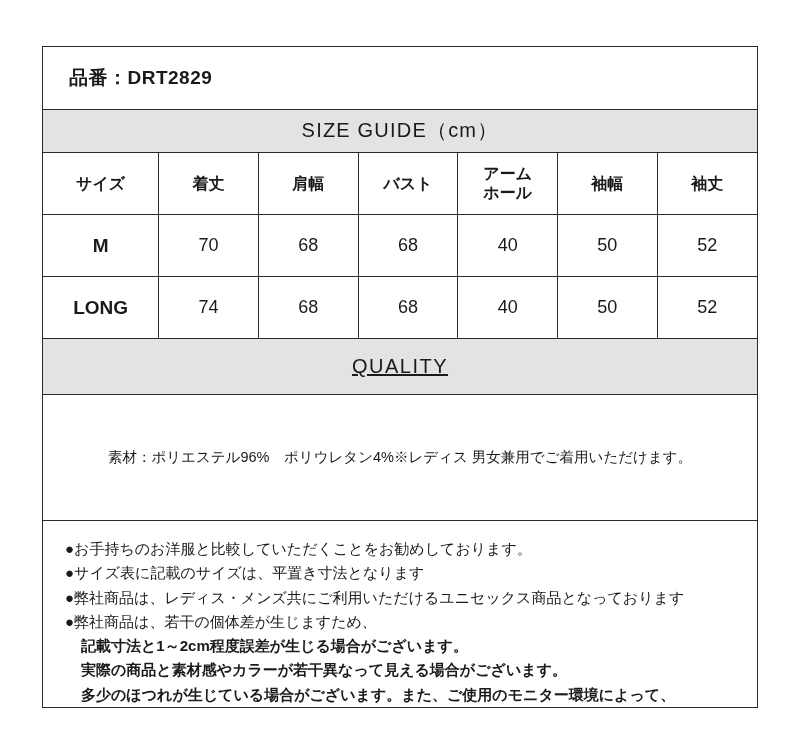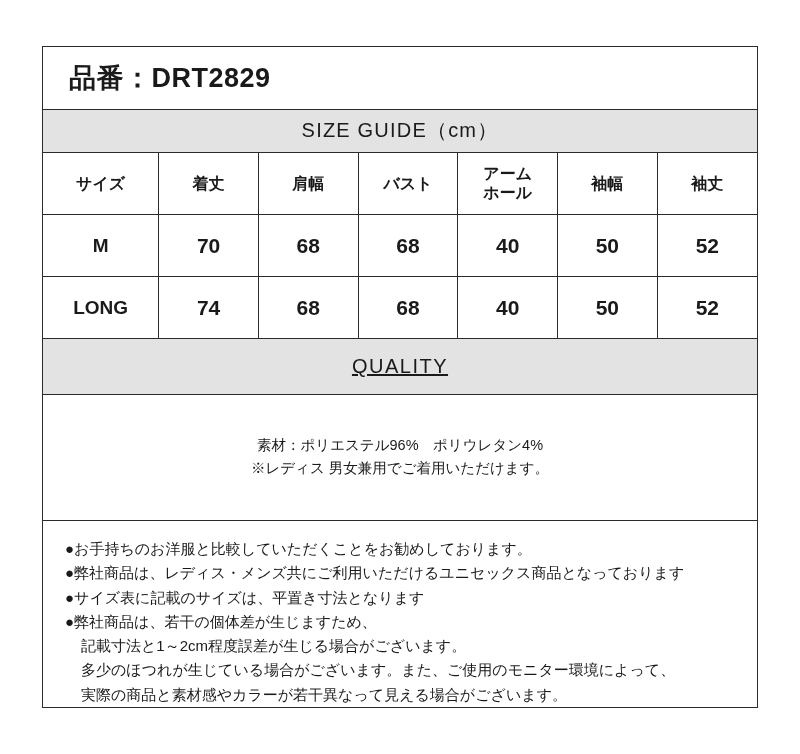--- a/index.html
+++ b/index.html
@@ -36,21 +36,21 @@
   
   .product-header {
     height: 68px;
     border-bottom: 1px solid #2b2b2b;
     display: flex;
     align-items: center;
     box-sizing: border-box;
     padding-left: 26px;
   }
   .product-number {
-    font-size: 27px;
+    font-size: 19px;
     font-weight: bold;
     letter-spacing: 0.5px;
     white-space: nowrap;
   }
 
   
   .band {
     background: #e3e3e3;
     border-bottom: 1px solid #2b2b2b;
     text-align: center;
@@ -90,36 +90,36 @@
     border-right: none;
   }
   .size-table thead th {
     height: 62px;
     font-size: 16px;
     font-weight: bold;
     line-height: 1.15;
   }
   .size-table tbody td {
     height: 62px;
-    font-size: 21px;
-    font-weight: bold;
+    font-size: 18px;
+    font-weight: normal;
   }
   .size-table tbody td.row-label {
     font-size: 19px;
     font-weight: bold;
   }
   .col-label { width: 16.2%; }
   .col-data  { width: 13.96%; }
 
   
   .quality-body {
     border-bottom: 1px solid #2b2b2b;
     height: 137px;
     display: flex;
-    flex-direction: column;
+    flex-direction: row;
     align-items: center;
     justify-content: center;
     box-sizing: border-box;
   }
   .quality-line {
     font-size: 14.5px;
     line-height: 1.6;
     text-align: center;
     white-space: nowrap;
   }
@@ -130,20 +130,21 @@
     box-sizing: border-box;
     padding: 16px 0 0 22px;
   }
   .note {
     font-size: 15px;
     line-height: 1.62;
     white-space: nowrap;
   }
   .note-indent {
     padding-left: 16px;
+    font-weight: bold;
   }
 </style>
 </head>
 <body>
 
 <div class="page">
   <div class="sheet">
 
     <div class="product-header">
       <div class="product-number">品番：DRT2829</div>
@@ -199,22 +200,22 @@
 
     <div class="band band-quality">QUALITY</div>
 
     <div class="quality-body">
       <div class="quality-line">素材：ポリエステル96%　ポリウレタン4%</div>
       <div class="quality-line">※レディス 男女兼用でご着用いただけます。</div>
     </div>
 
     <div class="notes">
       <div class="note">●お手持ちのお洋服と比較していただくことをお勧めしております。</div>
+      <div class="note">●サイズ表に記載のサイズは、平置き寸法となります</div>
       <div class="note">●弊社商品は、レディス・メンズ共にご利用いただけるユニセックス商品となっております</div>
-      <div class="note">●サイズ表に記載のサイズは、平置き寸法となります</div>
       <div class="note">●弊社商品は、若干の個体差が生じますため、</div>
       <div class="note note-indent">記載寸法と1～2cm程度誤差が生じる場合がございます。</div>
+      <div class="note note-indent">実際の商品と素材感やカラーが若干異なって見える場合がございます。</div>
       <div class="note note-indent">多少のほつれが生じている場合がございます。また、ご使用のモニター環境によって、</div>
-      <div class="note note-indent">実際の商品と素材感やカラーが若干異なって見える場合がございます。</div>
     </div>
 
   </div>
 </div>
 
 </body></html>

